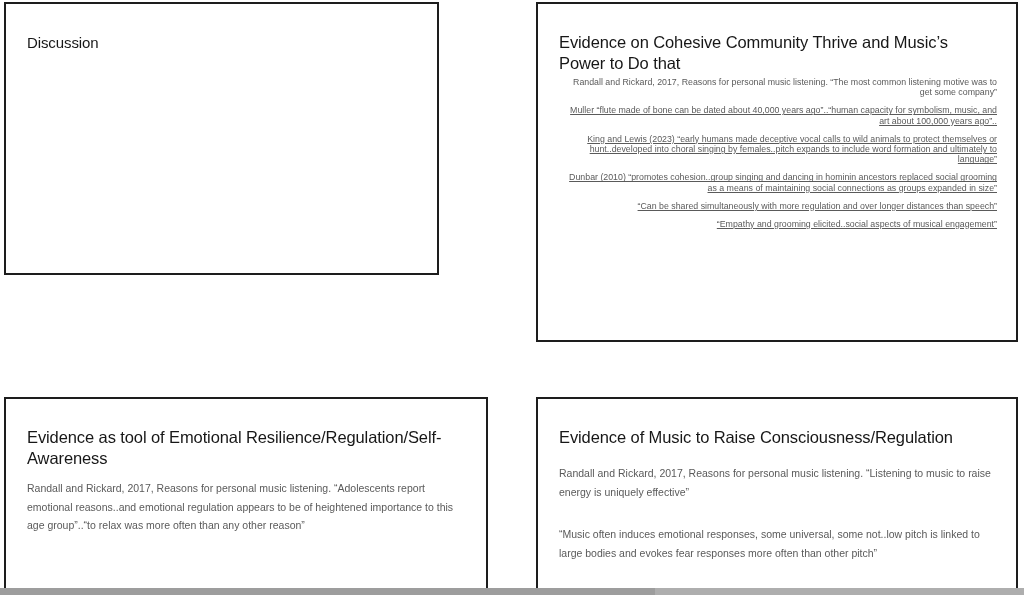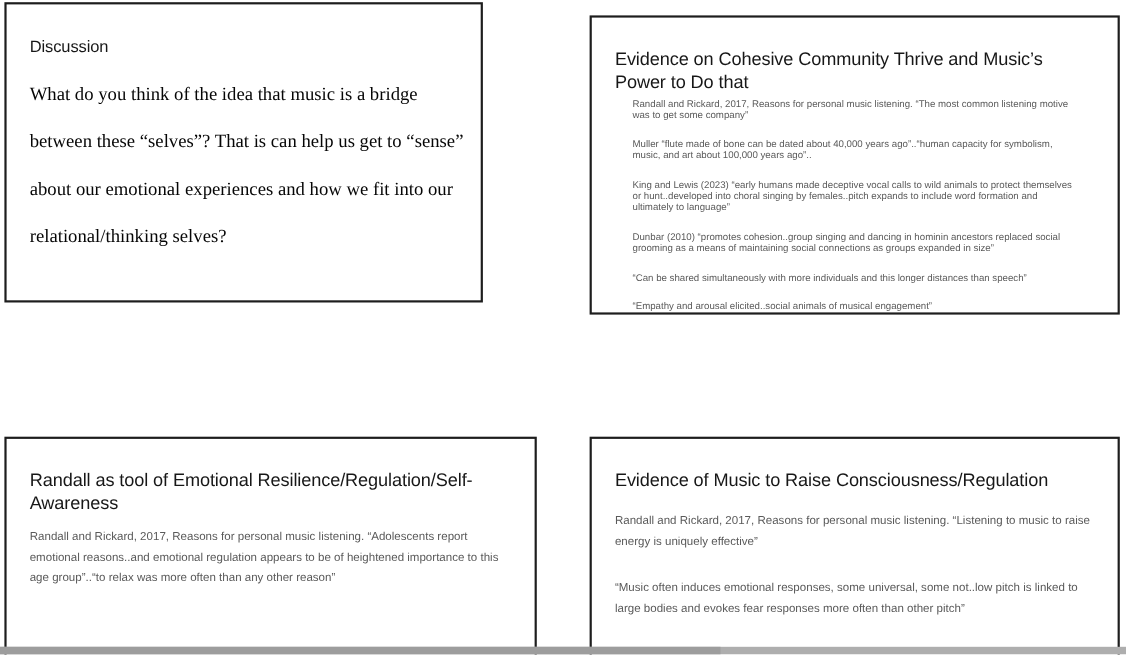--- a/index.html
+++ b/index.html
@@ -11,21 +11,21 @@
   }
   .slide{
     position:absolute;
     background:#ffffff;
     border:2px solid #1d1d1d;
     box-sizing:border-box;
     overflow:hidden;
     padding:0 18px 0 21px;
   }
   .slide--tl{left:4px;  top:2px;   width:435px; height:273px;}
-  .slide--tr{left:536px;top:14px;   width:482px; height:272px;}
+  .slide--tr{left:536px;top:2px;   width:482px; height:340px;}
   .slide--bl{left:4px;  top:397px; width:484px; height:212px;}
   .slide--br{left:536px;top:397px; width:482px; height:212px;}
 
   .slide-title{
     margin:28px 0 0 0;
     font-weight:400;
     font-size:16.5px;
     line-height:21px;
     color:#171717;
     letter-spacing:-0.1px;
@@ -35,27 +35,28 @@
   .serif-body{
     margin-top:12px;
     font-family:"Liberation Serif",serif;
     font-size:17px;
     line-height:43px;
     color:#060606;
   }
   .serif-line{white-space:nowrap;}
 
   .slide--tr .body-para{
-    margin:16px;
+    margin:1px;
     font-size:8.8px;
     line-height:10.4px;
     color:#5a5a5a;
+    text-align:right;
   }
   .slide--tr .body-para:first-of-type{margin-top:3px;}
-  .slide--tr .body-para + .body-para{margin-top:7.5px;}
+  .slide--tr .body-para + .body-para{margin-top:7.5px;text-decoration:underline;}
 
   .slide--bl .body-para,
   .slide--br .body-para{
     margin:0;
     font-size:10.5px;
     line-height:18.5px;
     color:#5a5a5a;
   }
   .slide--bl .body-para:first-of-type{margin-top:10px;}
   .slide--br .body-para:first-of-type{margin-top:16px;}
@@ -75,40 +76,34 @@
     background:#9d9d9d;
   }
 </style>
 </head>
 <body>
 
 <div>
 
   <section class="slide slide--tl">
     <h2 class="slide-title">Discussion</h2>
-    <div class="serif-body">
-      <div class="serif-line">What do you think of the idea that music is a bridge</div>
-      <div class="serif-line">between these “selves”? That is can help us get to “sense”</div>
-      <div class="serif-line">about our emotional experiences and how we fit into our</div>
-      <div class="serif-line">relational/thinking selves?</div>
-    </div>
   </section>
 
   <section class="slide slide--tr">
     <h2 class="slide-title">Evidence on Cohesive Community Thrive and Music’s Power to Do that</h2>
     <p class="body-para">Randall and Rickard, 2017, Reasons for personal music listening. “The most common listening motive was to get some company”</p>
     <p class="body-para">Muller “flute made of bone can be dated about 40,000 years ago”..“human capacity for symbolism, music, and art about 100,000 years ago”..</p>
     <p class="body-para">King and Lewis (2023) “early humans made deceptive vocal calls to wild animals to protect themselves or hunt..developed into choral singing by females..pitch expands to include word formation and ultimately to language”</p>
     <p class="body-para">Dunbar (2010) “promotes cohesion..group singing and dancing in hominin ancestors replaced social grooming as a means of maintaining social connections as groups expanded in size”</p>
-    <p class="body-para">“Can be shared simultaneously with more individuals and this longer distances than speech”</p>
-    <p class="body-para">“Empathy and arousal elicited..social animals of musical engagement”</p>
+    <p class="body-para">“Can be shared simultaneously with more regulation and over longer distances than speech”</p>
+    <p class="body-para">“Empathy and grooming elicited..social aspects of musical engagement”</p>
   </section>
 
   <section class="slide slide--bl">
-    <h2 class="slide-title">Randall as tool of Emotional Resilience/Regulation/Self-Awareness</h2>
+    <h2 class="slide-title">Evidence as tool of Emotional Resilience/Regulation/Self-Awareness</h2>
     <p class="body-para">Randall and Rickard, 2017, Reasons for personal music listening. “Adolescents report emotional reasons..and emotional regulation appears to be of heightened importance to this age group”..“to relax was more often than any other reason”</p>
   </section>
 
   <section class="slide slide--br">
     <h2 class="slide-title">Evidence of Music to Raise Consciousness/Regulation</h2>
     <p class="body-para">Randall and Rickard, 2017, Reasons for personal music listening. “Listening to music to raise energy is uniquely effective”</p>
     <p class="body-para">“Music often induces emotional responses, some universal, some not..low pitch is linked to large bodies and evokes fear responses more often than other pitch”</p>
   </section>
 
   <div class="hscrollbar">

